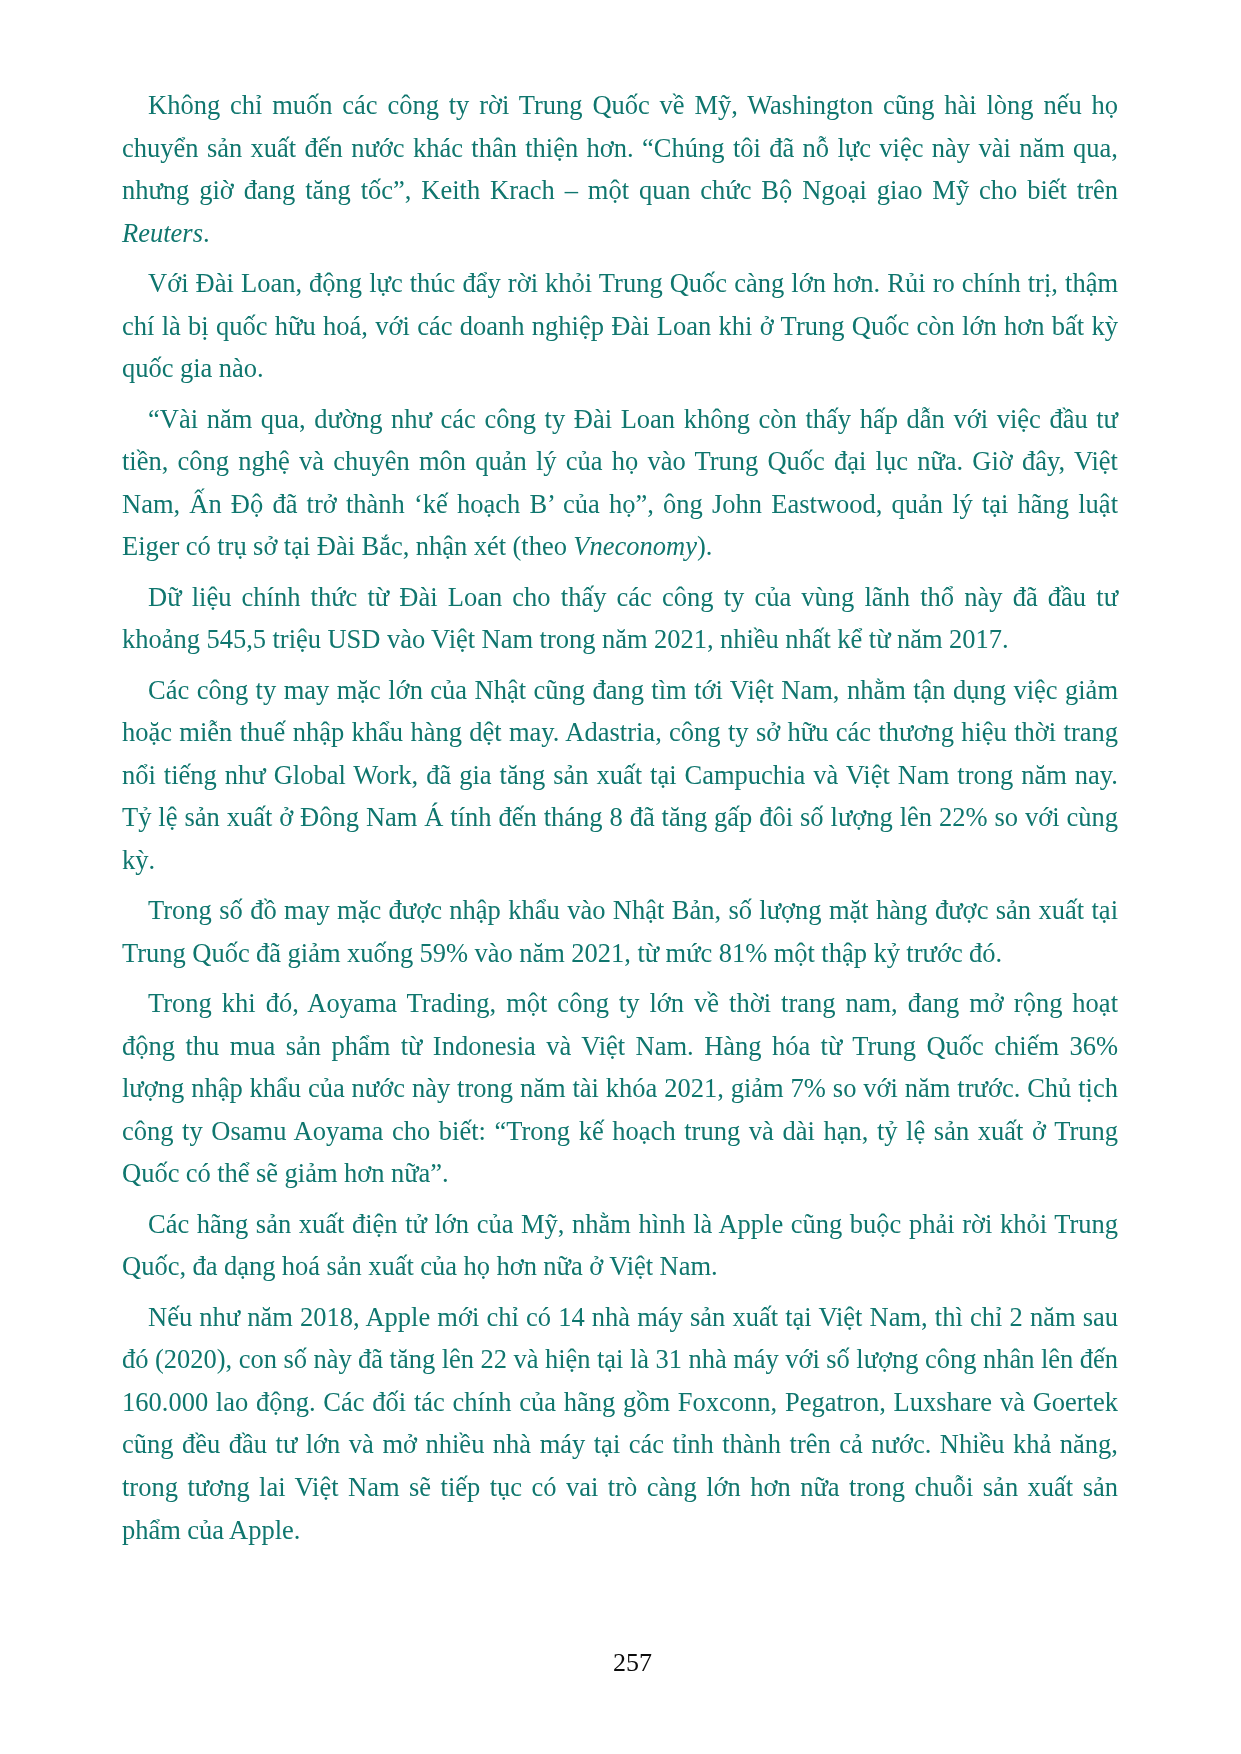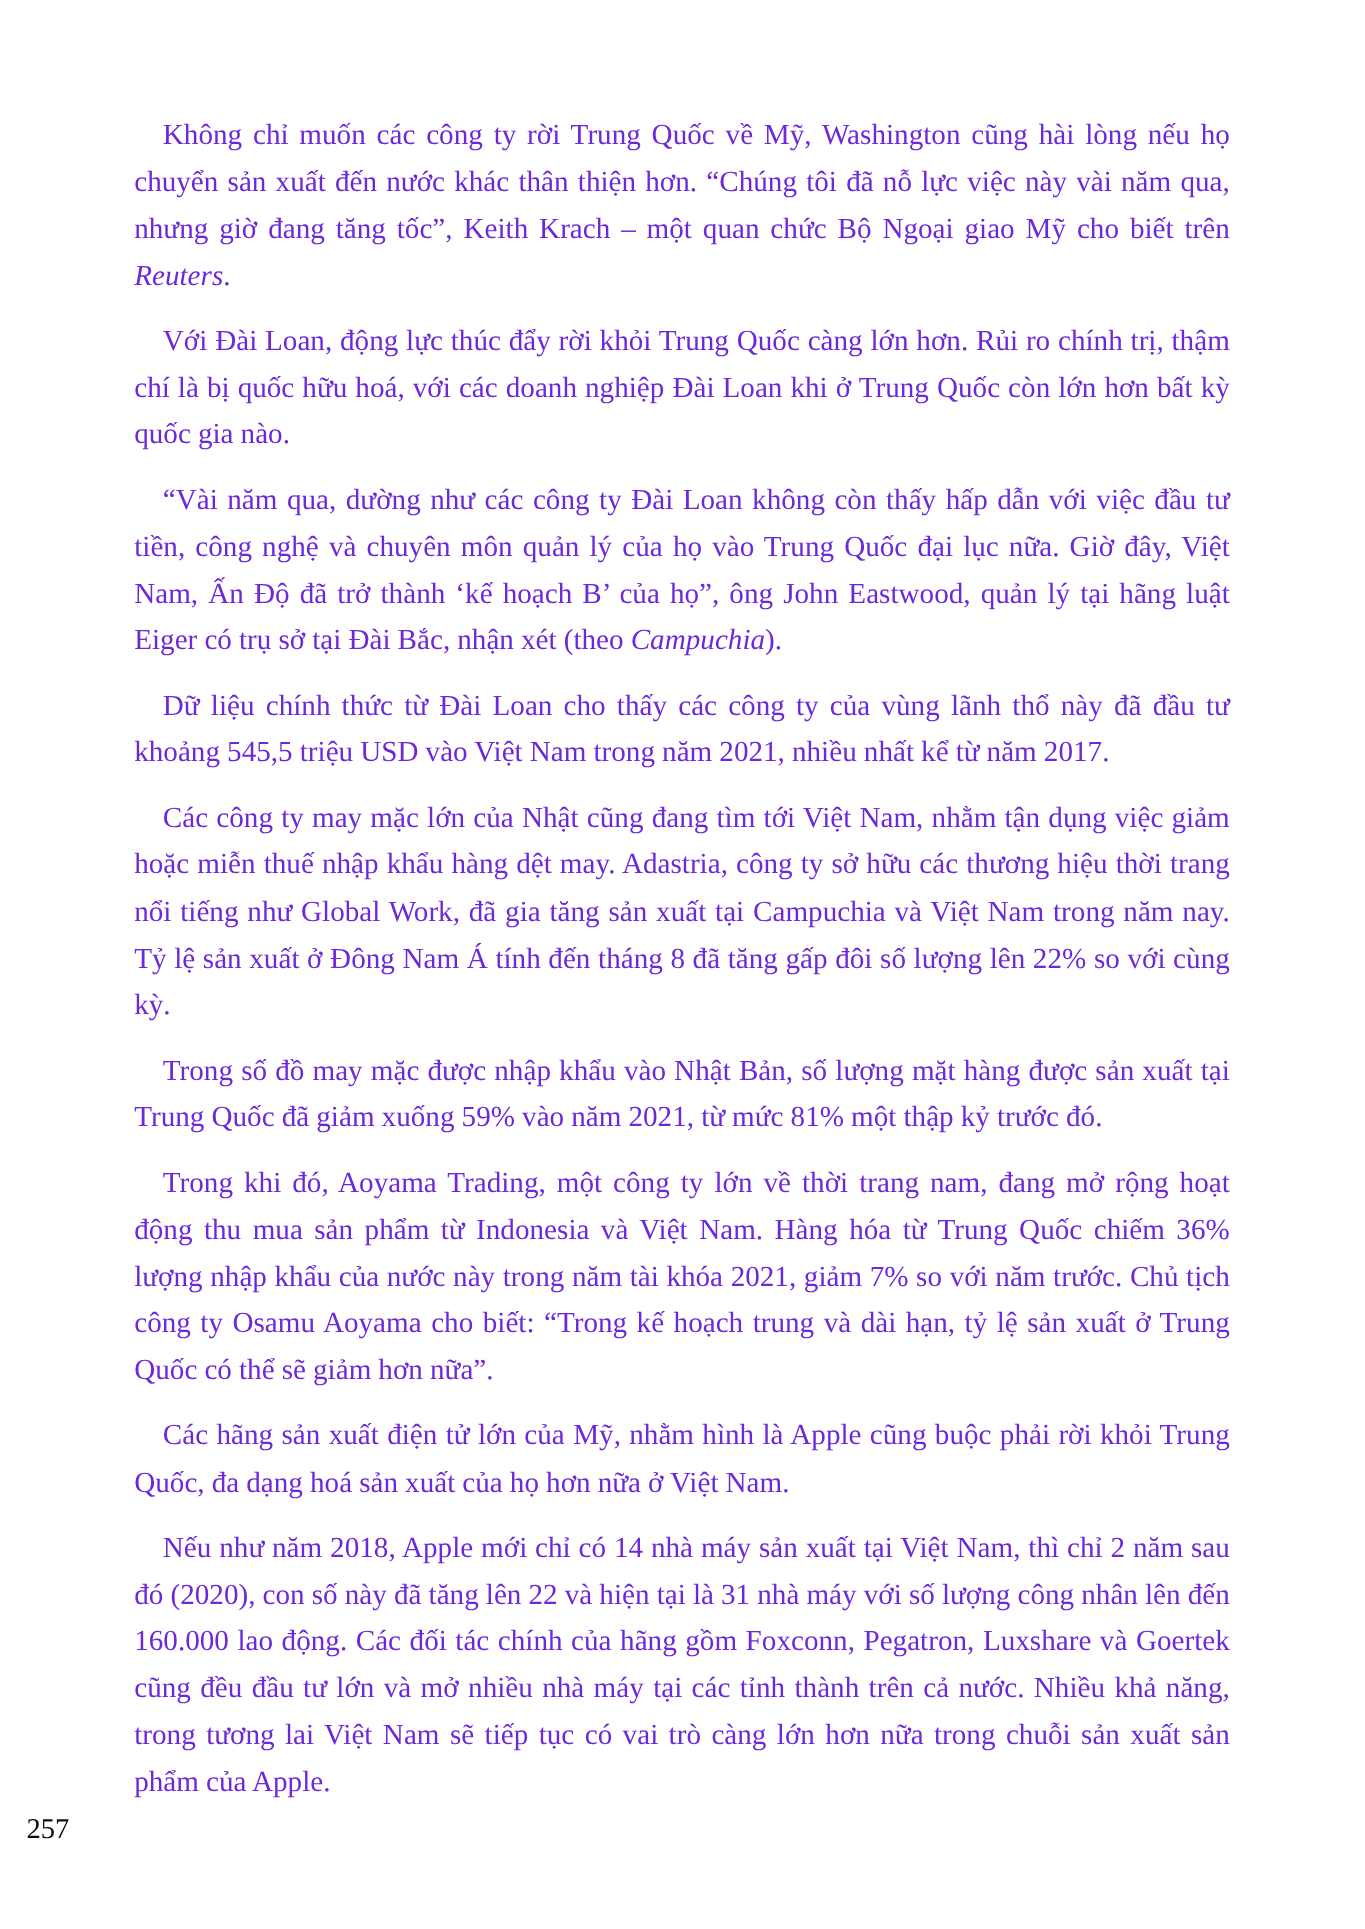--- a/index.html
+++ b/index.html
@@ -15,54 +15,54 @@
     box-sizing: border-box;
     overflow: hidden;
   }
   .text-block {
     position: absolute;
     left: 122px;
     top: 84px;
     width: 996px;
   }
   p.para {
-    margin: 17px 0 0.30em 0;
+    margin: 0 0 0.30em 0;
     font-family: "Liberation Serif", "DejaVu Serif", serif;
     font-size: 26.5px;
     line-height: 1.605;
-    color: #6d28d9;
+    color: #0f766e;
     text-align: justify;
     text-justify: inter-word;
     text-indent: 26px;
     word-spacing: -0.2px;
     -webkit-font-smoothing: antialiased;
   }
   p.para em {
     font-style: italic;
   }
   .page-number {
     position: absolute;
     left: 0;
     right: 0;
     top: 1648px;
-    text-align: left;
+    text-align: center;
     font-family: "Liberation Serif", "DejaVu Serif", serif;
     font-size: 26px;
     color: #0b0b0b;
     padding-left: 24px;
   }
 </style>
 </head>
 <body>
 
 <div class="page">
   <div class="text-block" id="text-block">
       <p class="para">Không chỉ muốn các công ty rời Trung Quốc về Mỹ, Washington cũng hài lòng nếu họ chuyển sản xuất đến nước khác thân thiện hơn. “Chúng tôi đã nỗ lực việc này vài năm qua, nhưng giờ đang tăng tốc”, Keith Krach – một quan chức Bộ Ngoại giao Mỹ cho biết trên <em>Reuters</em>.</p>
       <p class="para">Với Đài Loan, động lực thúc đẩy rời khỏi Trung Quốc càng lớn hơn. Rủi ro chính trị, thậm chí là bị quốc hữu hoá, với các doanh nghiệp Đài Loan khi ở Trung Quốc còn lớn hơn bất kỳ quốc gia nào.</p>
-      <p class="para">“Vài năm qua, dường như các công ty Đài Loan không còn thấy hấp dẫn với việc đầu tư tiền, công nghệ và chuyên môn quản lý của họ vào Trung Quốc đại lục nữa. Giờ đây, Việt Nam, Ấn Độ đã trở thành ‘kế hoạch B’ của họ”, ông John Eastwood, quản lý tại hãng luật Eiger có trụ sở tại Đài Bắc, nhận xét (theo <em>Campuchia</em>).</p>
+      <p class="para">“Vài năm qua, dường như các công ty Đài Loan không còn thấy hấp dẫn với việc đầu tư tiền, công nghệ và chuyên môn quản lý của họ vào Trung Quốc đại lục nữa. Giờ đây, Việt Nam, Ấn Độ đã trở thành ‘kế hoạch B’ của họ”, ông John Eastwood, quản lý tại hãng luật Eiger có trụ sở tại Đài Bắc, nhận xét (theo <em>Vneconomy</em>).</p>
       <p class="para">Dữ liệu chính thức từ Đài Loan cho thấy các công ty của vùng lãnh thổ này đã đầu tư khoảng 545,5 triệu USD vào Việt Nam trong năm 2021, nhiều nhất kể từ năm 2017.</p>
       <p class="para">Các công ty may mặc lớn của Nhật cũng đang tìm tới Việt Nam, nhằm tận dụng việc giảm hoặc miễn thuế nhập khẩu hàng dệt may. Adastria, công ty sở hữu các thương hiệu thời trang nổi tiếng như Global Work, đã gia tăng sản xuất tại Campuchia và Việt Nam trong năm nay. Tỷ lệ sản xuất ở Đông Nam Á tính đến tháng 8 đã tăng gấp đôi số lượng lên 22% so với cùng kỳ.</p>
       <p class="para">Trong số đồ may mặc được nhập khẩu vào Nhật Bản, số lượng mặt hàng được sản xuất tại Trung Quốc đã giảm xuống 59% vào năm 2021, từ mức 81% một thập kỷ trước đó.</p>
       <p class="para">Trong khi đó, Aoyama Trading, một công ty lớn về thời trang nam, đang mở rộng hoạt động thu mua sản phẩm từ Indonesia và Việt Nam. Hàng hóa từ Trung Quốc chiếm 36% lượng nhập khẩu của nước này trong năm tài khóa 2021, giảm 7% so với năm trước. Chủ tịch công ty Osamu Aoyama cho biết: “Trong kế hoạch trung và dài hạn, tỷ lệ sản xuất ở Trung Quốc có thể sẽ giảm hơn nữa”.</p>
       <p class="para">Các hãng sản xuất điện tử lớn của Mỹ, nhằm hình là Apple cũng buộc phải rời khỏi Trung Quốc, đa dạng hoá sản xuất của họ hơn nữa ở Việt Nam.</p>
       <p class="para">Nếu như năm 2018, Apple mới chỉ có 14 nhà máy sản xuất tại Việt Nam, thì chỉ 2 năm sau đó (2020), con số này đã tăng lên 22 và hiện tại là 31 nhà máy với số lượng công nhân lên đến 160.000 lao động. Các đối tác chính của hãng gồm Foxconn, Pegatron, Luxshare và Goertek cũng đều đầu tư lớn và mở nhiều nhà máy tại các tỉnh thành trên cả nước. Nhiều khả năng, trong tương lai Việt Nam sẽ tiếp tục có vai trò càng lớn hơn nữa trong chuỗi sản xuất sản phẩm của Apple.</p>
     </div>
   <div class="page-number">257</div>
 </div>
 

